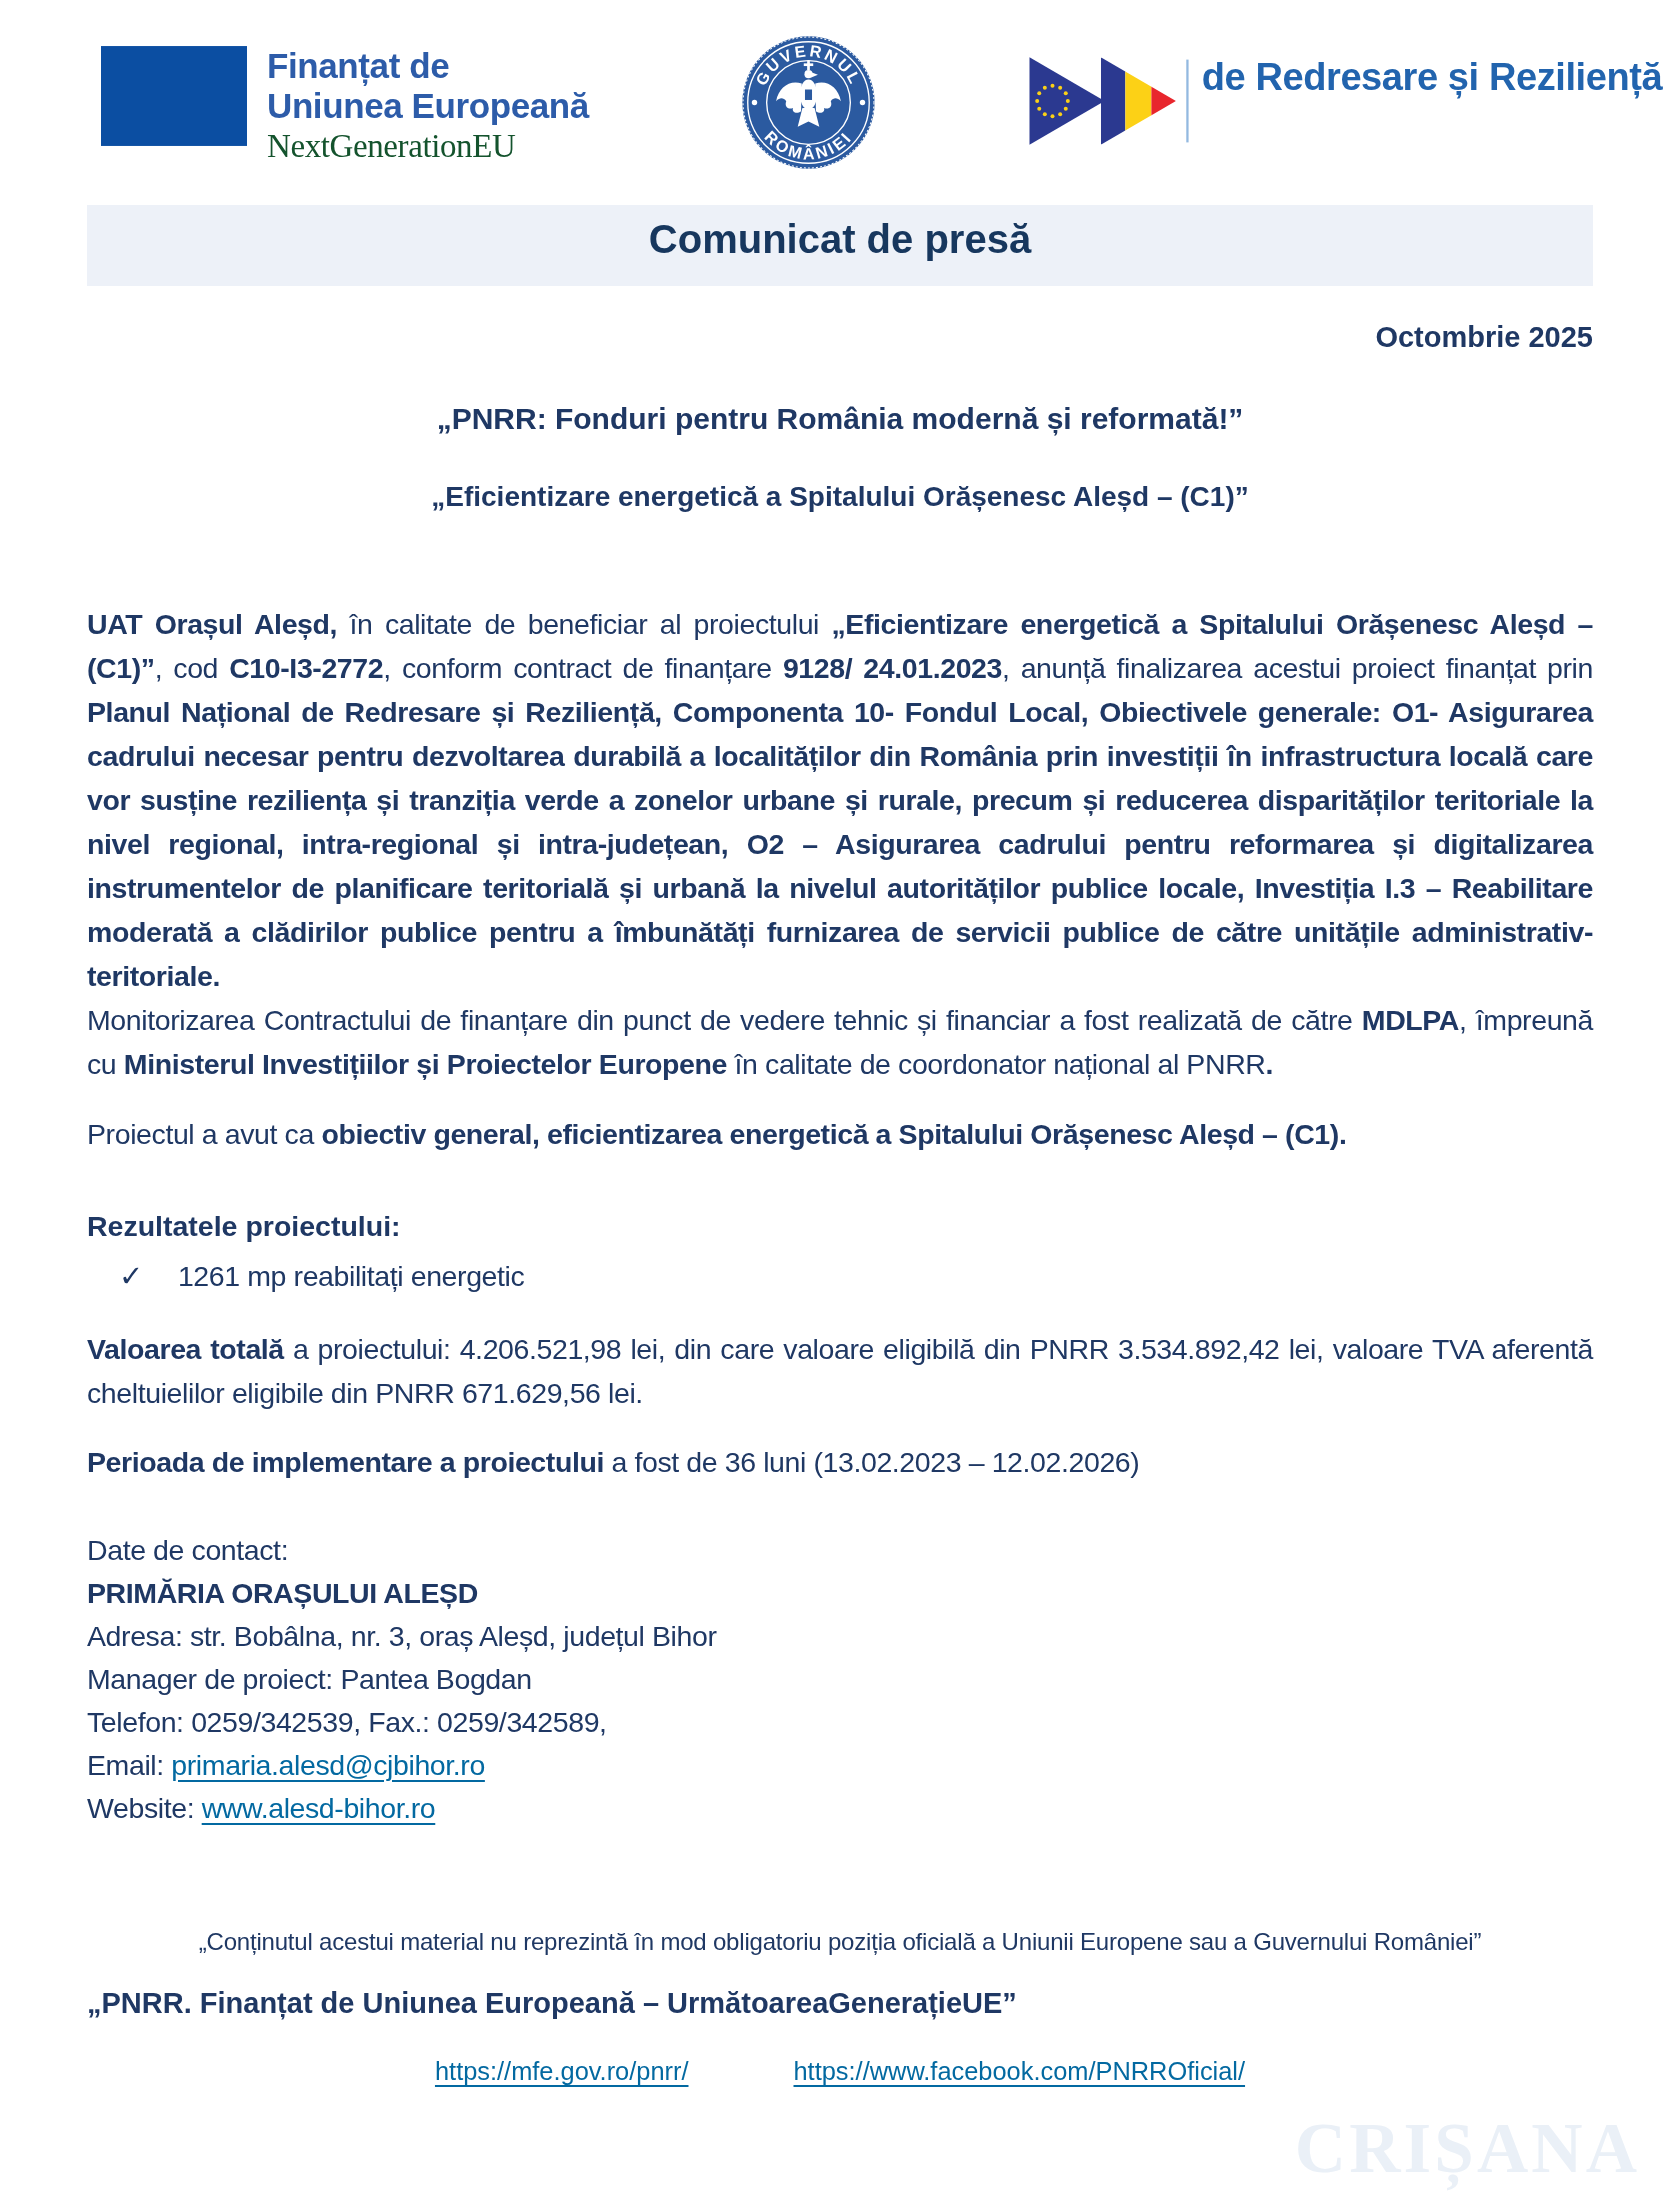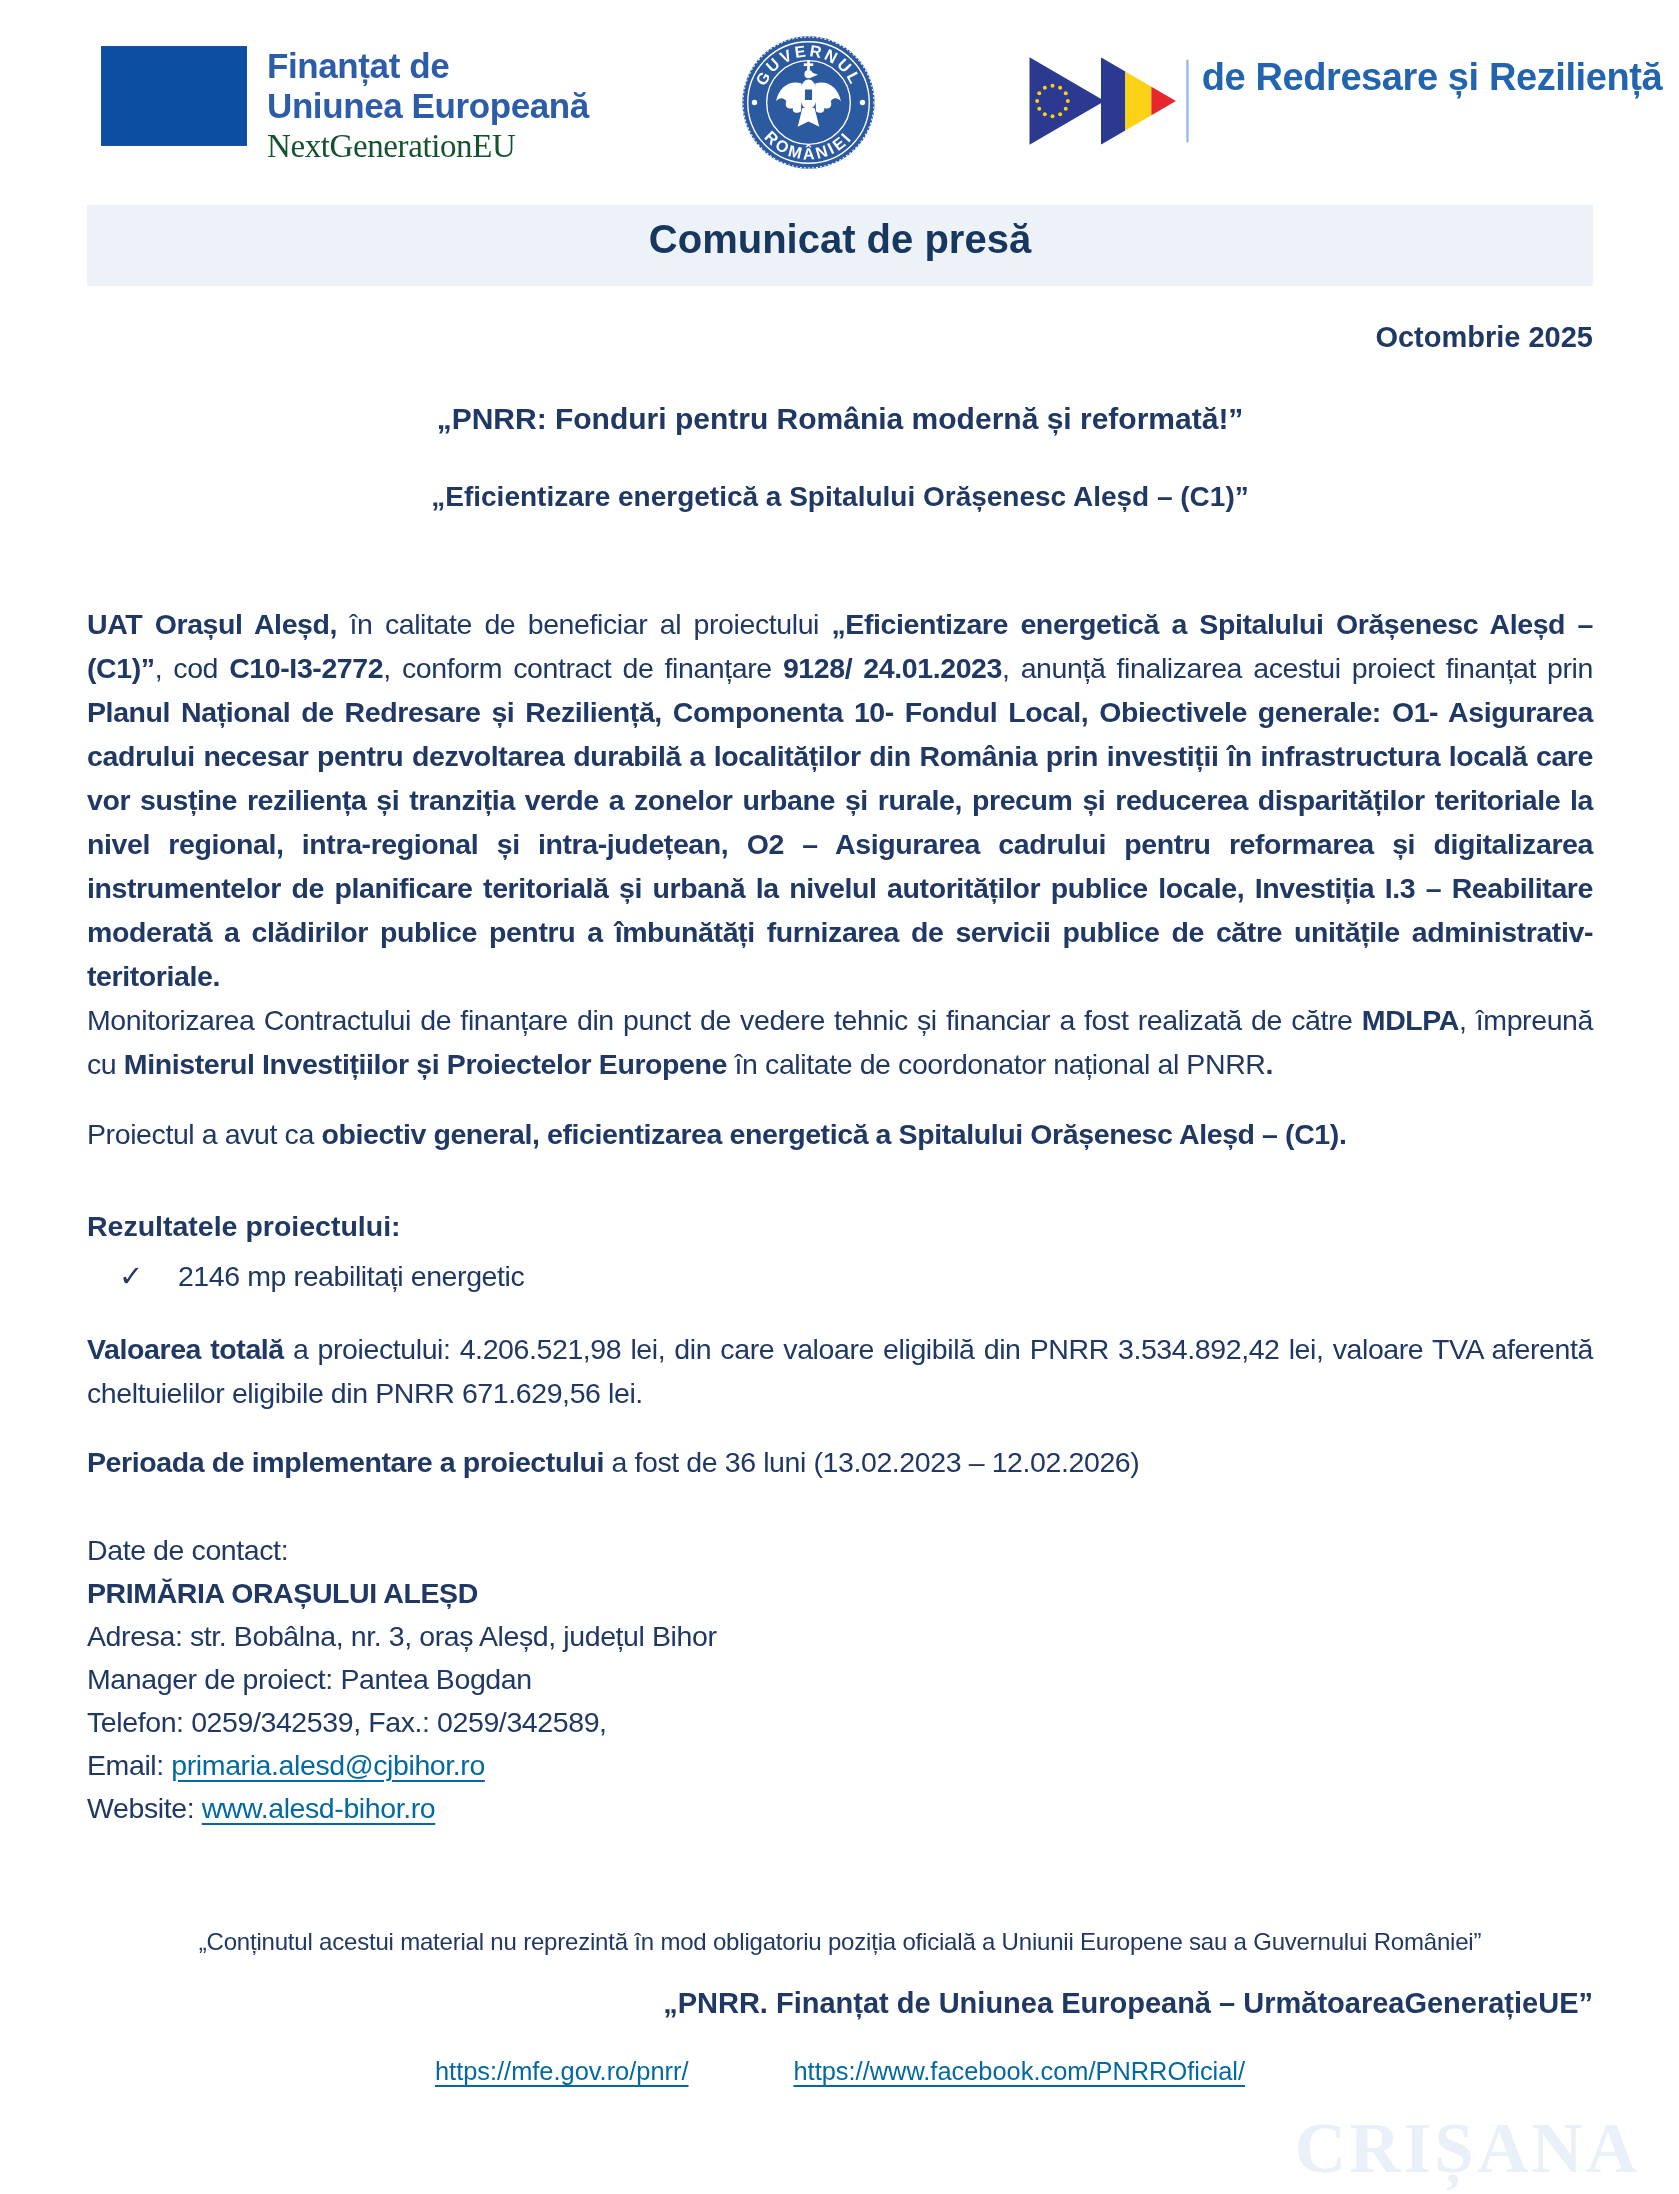--- a/index.html
+++ b/index.html
@@ -111,21 +111,21 @@
 
   
   .footer-disclaimer{
     margin:98px 46px 0 46px;
     text-align:center;
     font-size:24px;
     letter-spacing:-0.2px;
   }
   .footer-slogan{
     margin:31px 87px 0 87px;
-    text-align:right;
+    text-align:left;
     font-size:29px;
     font-weight:bold;
   }
   .footer-links{
     margin-top:37px;
     display:flex;
     justify-content:center;
     gap:105px;
     font-size:25.4px;
   }
@@ -250,21 +250,21 @@
 
   <div class="content">
 
     <div class="para p-main"><span class="b">UAT Orașul Aleșd,</span><span> în calitate de beneficiar al proiectului </span><span class="b">„Eficientizare energetică a Spitalului Orășenesc Aleșd – (C1)”</span><span>, cod </span><span class="b">C10-I3-2772</span><span>, conform contract de finanțare </span><span class="b">9128/ 24.01.2023</span><span>, anunță finalizarea acestui proiect finanțat prin </span><span class="b">Planul Național de Redresare și Reziliență, Componenta 10- Fondul Local, Obiectivele generale: O1- Asigurarea cadrului necesar pentru dezvoltarea durabilă a localităților din România prin investiții în infrastructura locală care vor susține reziliența și tranziția verde a zonelor urbane și rurale, precum și reducerea disparităților teritoriale la nivel regional, intra-regional și intra-județean, O2 – Asigurarea cadrului pentru reformarea și digitalizarea instrumentelor de planificare teritorială și urbană la nivelul autorităților publice locale, Investiția I.3 – Reabilitare moderată a clădirilor publice pentru a îmbunătăți furnizarea de servicii publice de către unitățile administrativ-teritoriale.</span></div>
     <div class="para p-monitor"><span>Monitorizarea Contractului de finanțare din punct de vedere tehnic și financiar a fost realizată de către </span><span class="b">MDLPA</span><span>, împreună cu </span><span class="b">Ministerul Investițiilor și Proiectelor Europene</span><span> în calitate de coordonator național al PNRR</span><span class="b">.</span></div>
     <div class="para p-objective"><span>Proiectul a avut ca </span><span class="b">obiectiv general, eficientizarea energetică a Spitalului Orășenesc Aleșd – (C1).</span></div>
 
     <div class="results-heading">Rezultatele proiectului:</div>
     <div class="result-item">
       <span class="check">✓</span>
-      <span>2146 mp reabilitați energetic</span>
+      <span>1261 mp reabilitați energetic</span>
     </div>
 
     <div class="para p-value"><span class="b">Valoarea totală</span><span> a proiectului: 4.206.521,98 lei, din care valoare eligibilă din PNRR 3.534.892,42 lei, valoare TVA aferentă cheltuielilor eligibile din PNRR 671.629,56 lei.</span></div>
     <div class="para p-period"><span class="b">Perioada de implementare a proiectului</span><span> a fost de 36 luni (13.02.2023 – 12.02.2026)</span></div>
 
     <div class="contact">
       <span class="line">Date de contact:</span>
       <span class="line bold-line">PRIMĂRIA ORAȘULUI ALEȘD</span>
       <span class="line">Adresa: str. Bobâlna, nr. 3, oraș Aleșd, județul Bihor</span>
       <span class="line">Manager de proiect: Pantea Bogdan</span>

